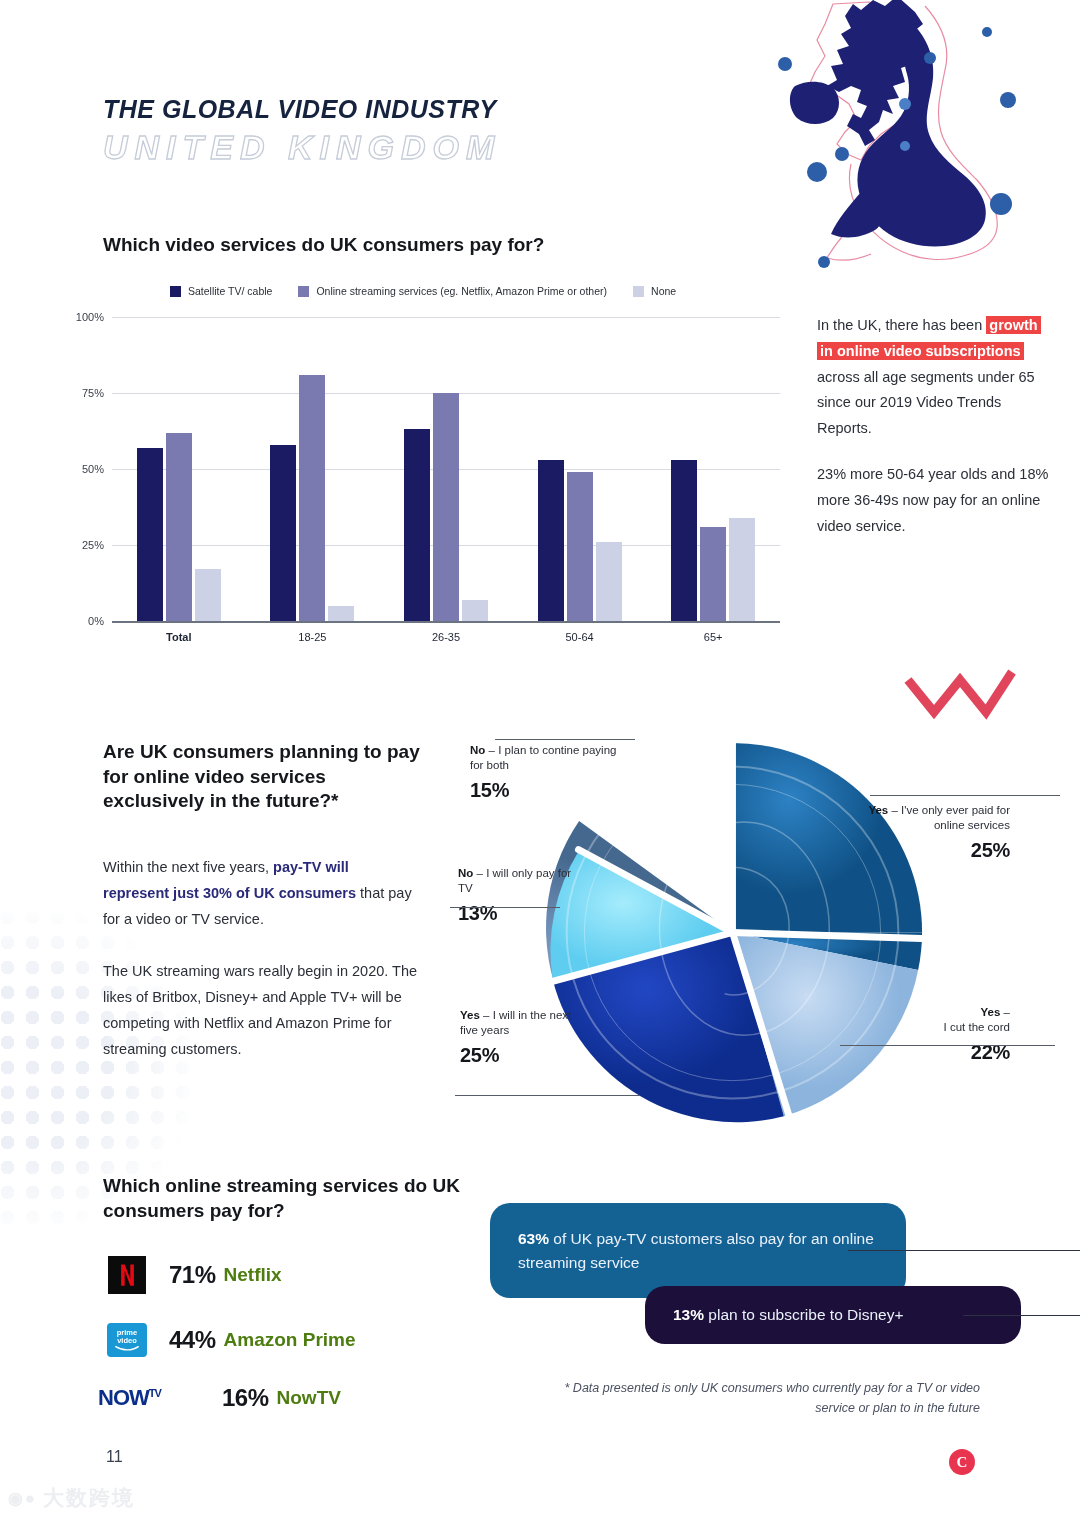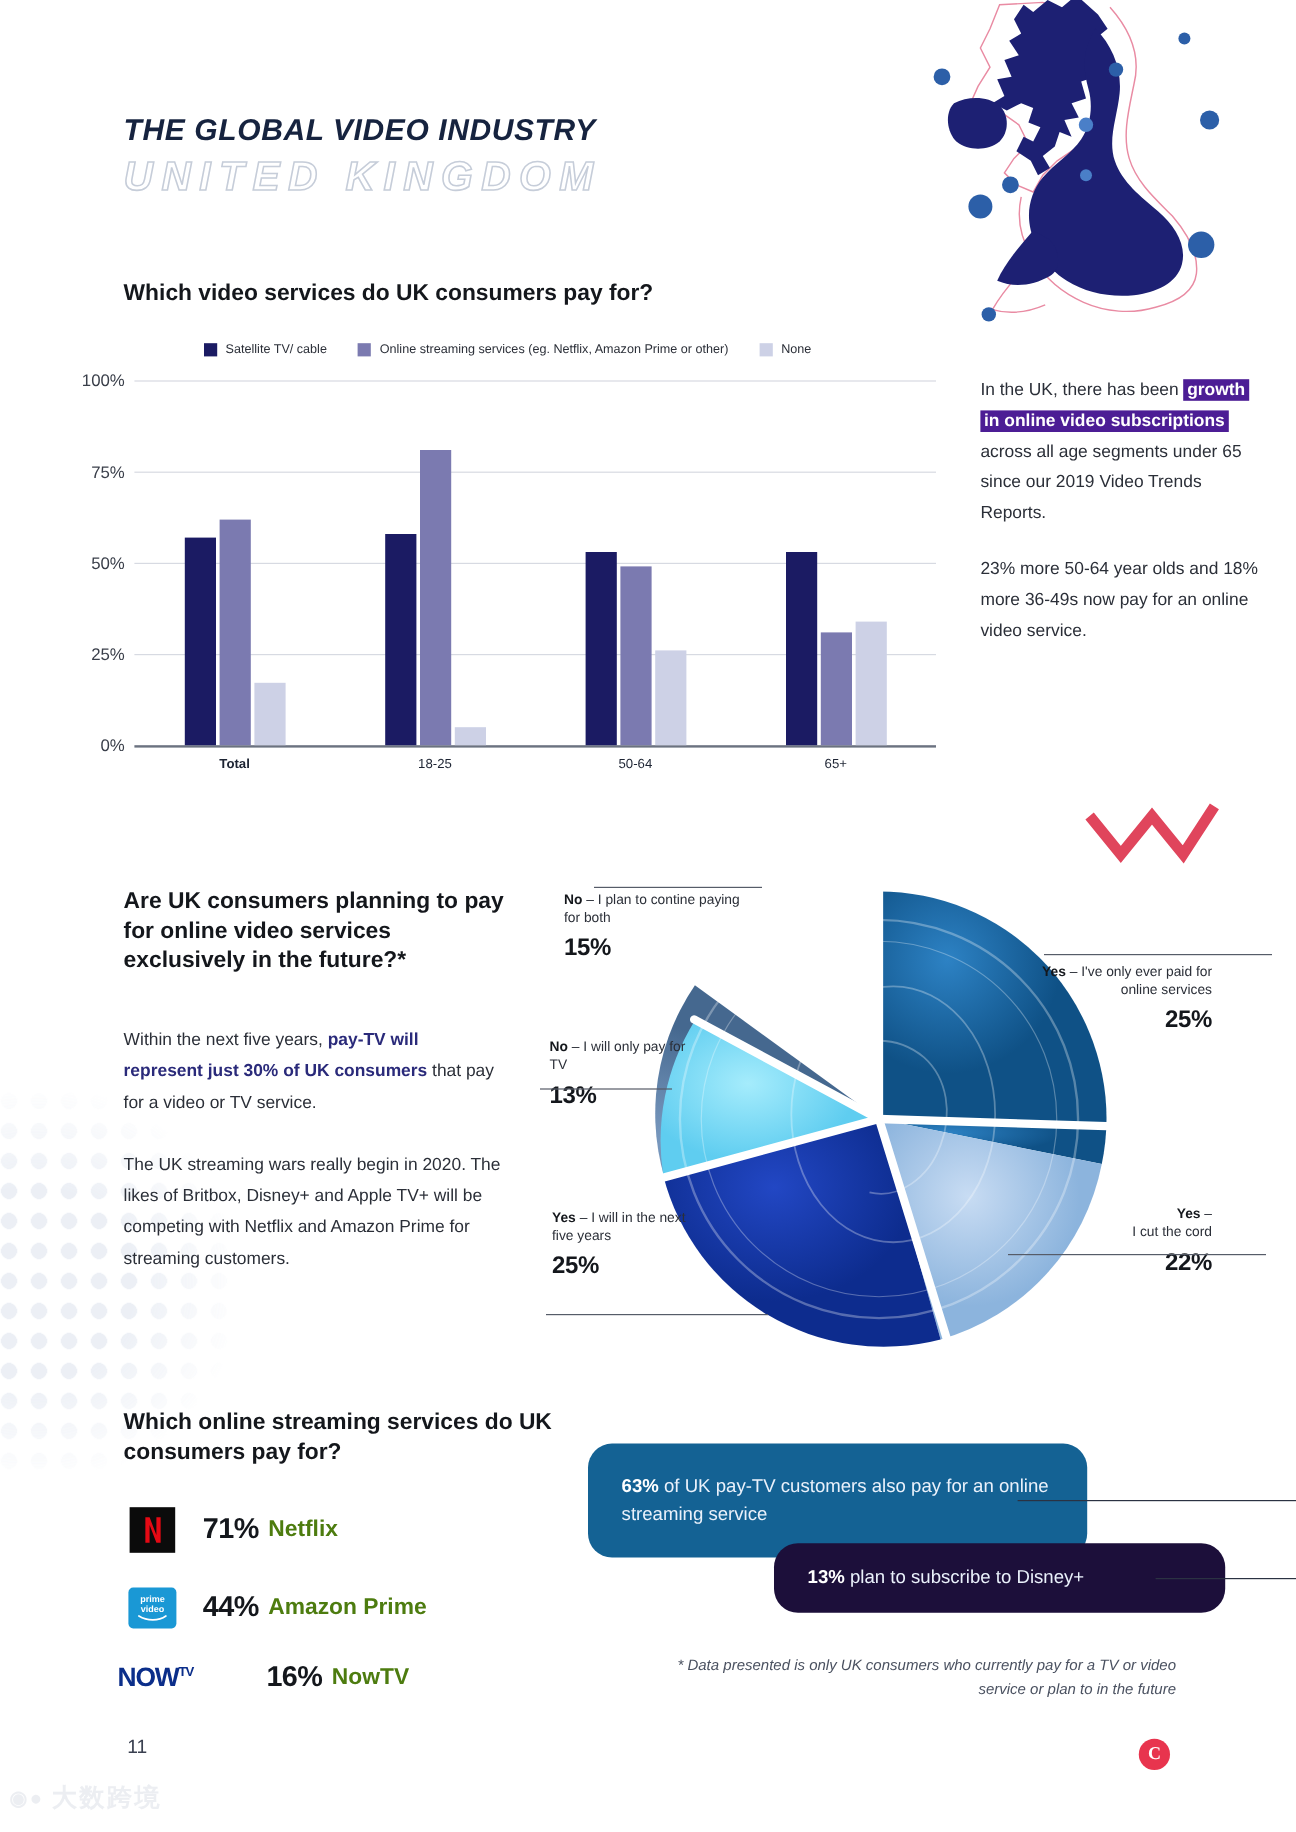--- a/index.html
+++ b/index.html
@@ -38,32 +38,32 @@
   #q1{left:103px;top:233px;font-size:19px;}
   #q2{left:103px;top:740px;font-size:19px;width:320px;}
   #q3{left:103px;top:1174px;font-size:19px;width:380px;}
 
   
   .chart-wrap{position:absolute;left:60px;top:285px;width:720px;height:380px;}
   .legend{display:flex;align-items:flex-start;gap:0;padding-left:110px;font-size:10.5px;color:#2b2f38;}
   .legend .li{display:flex;align-items:center;margin-right:26px;}
   .legend .sw{width:11px;height:11px;margin-right:7px;display:inline-block;}
   .plot{position:relative;margin-top:20px;height:330px;}
-  .ylab{position:absolute;left:0;width:44px;text-align:right;font-size:14px;color:#3a3f4a;transform:translateY(-50%);}
+  .ylab{position:absolute;left:0;width:44px;text-align:right;font-size:11px;color:#3a3f4a;transform:translateY(-50%);}
   .grid{position:absolute;left:52px;right:0;height:1px;background:#d7dae2;}
   .axis{position:absolute;left:52px;right:0;height:2px;background:#6b7280;}
   .groups{position:absolute;left:52px;right:0;top:0;bottom:25px;display:flex;}
   .group{flex:1;display:flex;align-items:flex-end;justify-content:center;gap:3px;position:relative;}
   .bar{width:26px;}
   .xlab{position:absolute;bottom:-22px;left:0;right:0;text-align:center;font-size:11px;color:#1d2433;}
   .xlab.bold{font-weight:bold;}
 
   
   .side-text{position:absolute;left:817px;top:313px;width:232px;font-size:14.5px;line-height:1.78;color:#2b2f38;}
-  .side-text .hl{background:#4c1d95;color:#fff;font-weight:bold;padding:1px 3px;box-decoration-break:clone;-webkit-box-decoration-break:clone;}
+  .side-text .hl{background:#ef4444;color:#fff;font-weight:bold;padding:1px 3px;box-decoration-break:clone;-webkit-box-decoration-break:clone;}
   .side-text p{margin:0 0 20px 0;}
 
   
   .map-wrap{position:absolute;left:765px;top:-6px;width:300px;height:290px;}
   .zigzag{position:absolute;left:900px;top:658px;width:125px;height:62px;}
 
   
   .body-text{position:absolute;left:103px;top:855px;width:315px;font-size:14.5px;line-height:1.79;color:#2b2f38;}
   .body-text p{margin:0 0 26px 0;}
   .body-text b{color:#2a2a7a;}
@@ -193,20 +193,26 @@
           <div class="bar" title="None: 17%" style="height: 51.68px; background: rgb(205, 209, 230);"></div>
           <div class="xlab bold">Total</div>
         </div>
         <div class="group">
           <div class="bar" title="Satellite TV/ cable: 58%" style="height: 176.32px; background: rgb(27, 27, 99);"></div>
           <div class="bar" title="Online streaming services (eg. Netflix, Amazon Prime or other): 81%" style="height: 246.24px; background: rgb(123, 122, 176);"></div>
           <div class="bar" title="None: 5%" style="height: 15.2px; background: rgb(205, 209, 230);"></div>
           <div class="xlab">18-25</div>
         </div>
         <div class="group">
+          <div class="bar" title="Satellite TV/ cable: 63%" style="height: 191.52px; background: rgb(27, 27, 99);"></div>
+          <div class="bar" title="Online streaming services (eg. Netflix, Amazon Prime or other): 75%" style="height: 228px; background: rgb(123, 122, 176);"></div>
+          <div class="bar" title="None: 7%" style="height: 21.28px; background: rgb(205, 209, 230);"></div>
+          <div class="xlab">26-35</div>
+        </div>
+        <div class="group">
           <div class="bar" title="Satellite TV/ cable: 53%" style="height: 161.12px; background: rgb(27, 27, 99);"></div>
           <div class="bar" title="Online streaming services (eg. Netflix, Amazon Prime or other): 49%" style="height: 148.96px; background: rgb(123, 122, 176);"></div>
           <div class="bar" title="None: 26%" style="height: 79.04px; background: rgb(205, 209, 230);"></div>
           <div class="xlab">50-64</div>
         </div>
         <div class="group">
           <div class="bar" title="Satellite TV/ cable: 53%" style="height: 161.12px; background: rgb(27, 27, 99);"></div>
           <div class="bar" title="Online streaming services (eg. Netflix, Amazon Prime or other): 31%" style="height: 94.24px; background: rgb(123, 122, 176);"></div>
           <div class="bar" title="None: 34%" style="height: 103.36px; background: rgb(205, 209, 230);"></div>
           <div class="xlab">65+</div>

